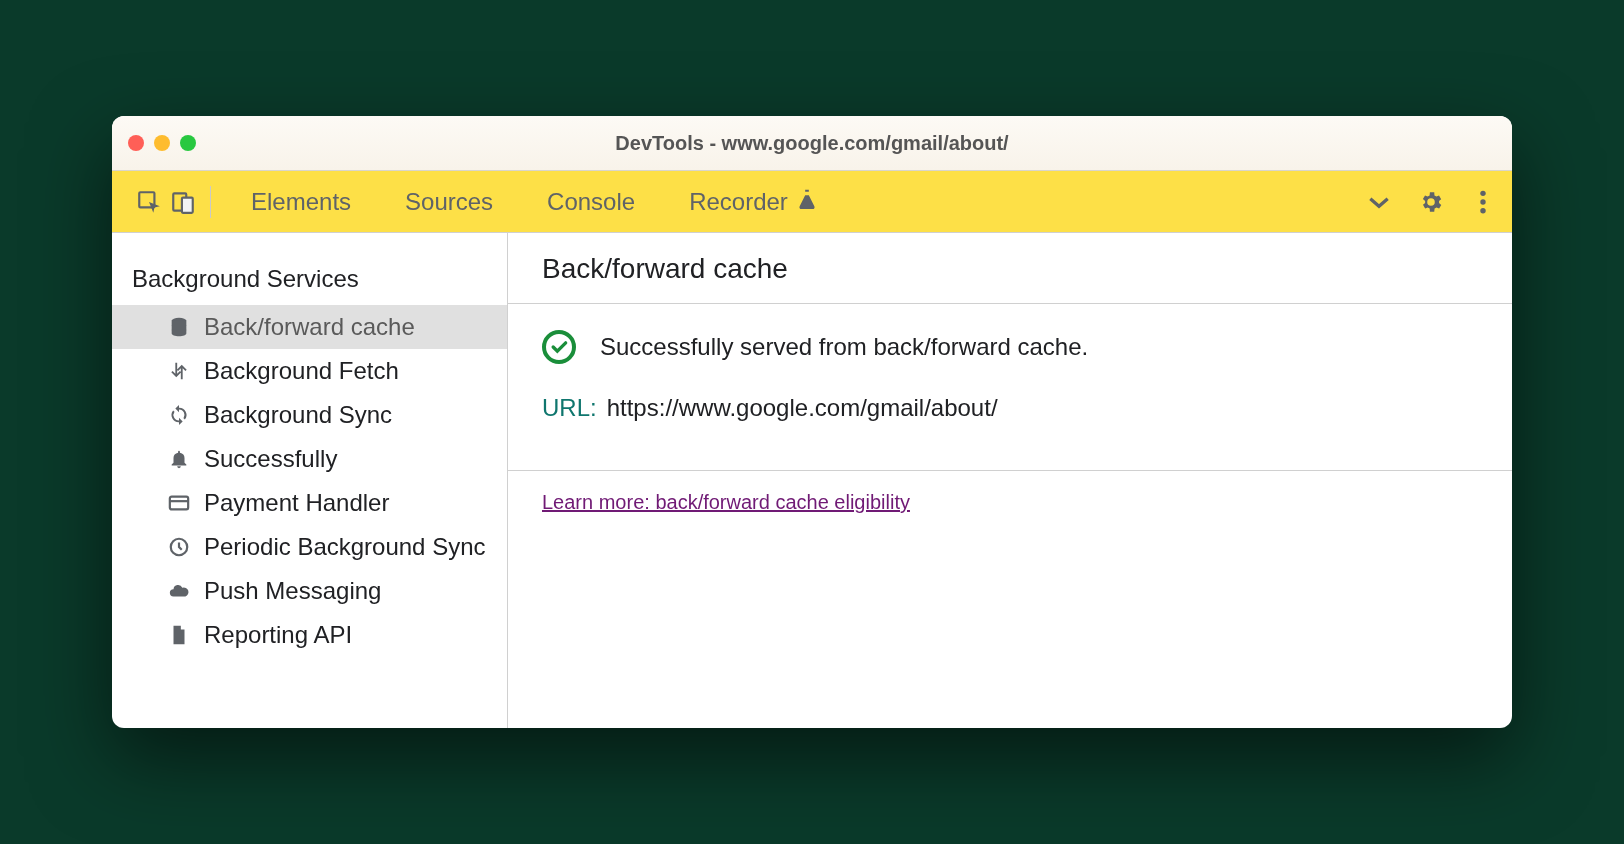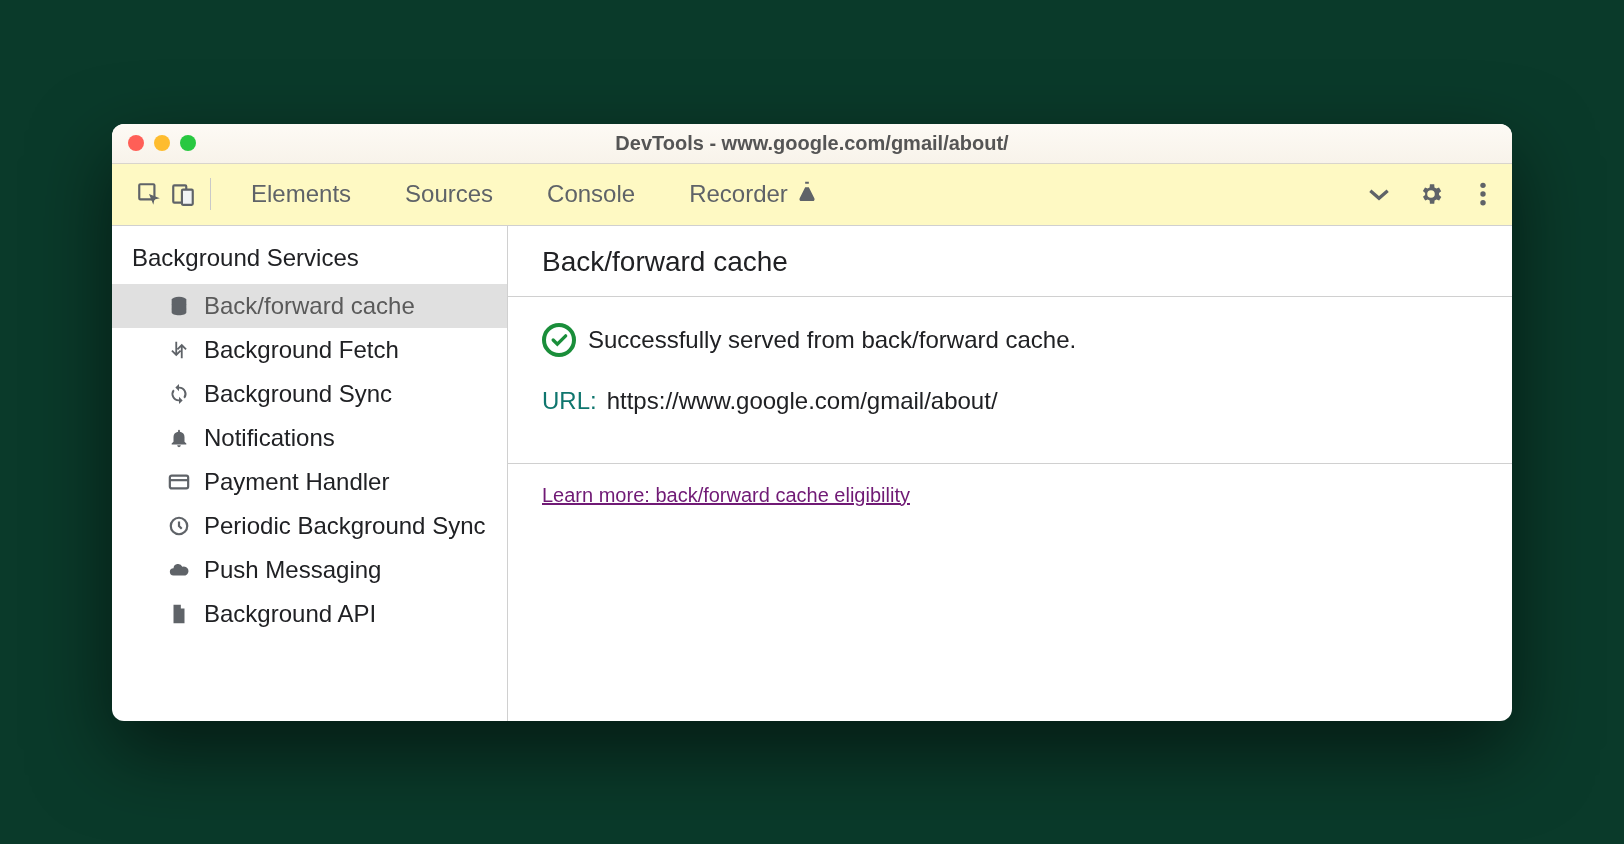--- a/index.html
+++ b/index.html
@@ -15,39 +15,39 @@
   .window {
     width: 1400px;
     background: #fff;
     border-radius: 12px;
     box-shadow: 0 30px 80px rgba(0,0,0,0.55);
     overflow: hidden;
     display: flex;
     flex-direction: column;
   }
   .titlebar {
-    height: 40px;
+    height: 55px;
     background: linear-gradient(#fdfaf5, #f8f3ea);
     display: flex;
     align-items: center;
     position: relative;
     border-bottom: 1px solid #d9d5cc;
   }
   .traffic { display: flex; gap: 10px; margin-left: 16px; }
   .dot { width: 16px; height: 16px; border-radius: 50%; }
   .dot.red { background: #ff5f57; }
   .dot.yellow { background: #febc2e; }
   .dot.green { background: #28c840; }
   .title-text {
     position: absolute; left: 0; right: 0; text-align: center;
     font-size: 20px; font-weight: 600; color: #555;
   }
   .toolbar {
     height: 62px;
-    background: #fef9c3;
+    background: #fde047;
     border-bottom: 1px solid #d0d0d0;
     display: flex;
     align-items: center;
     padding: 0 12px 0 20px;
   }
   .tb-icon {
     color: #5f6368;
     display: flex; align-items: center; justify-content: center;
     width: 34px; height: 34px;
   }
@@ -65,36 +65,36 @@
   }
   .flask { color: #5f6368; }
   .tb-right { display: flex; align-items: center; gap: 18px; margin-left: 12px; }
   .body { display: flex; height: 495px; }
   .sidebar {
     width: 396px; border-right: 1px solid #d0d0d0;
     display: flex; flex-direction: column;
     overflow: hidden;
   }
   .side-title {
-    font-size: 24px; color: #202124; padding: 18px 20px 12px;
+    font-size: 24px; color: #202124; padding: 32px 20px 12px;
   }
   .side-item {
     display: flex; align-items: center; gap: 14px;
     padding: 8px 20px 8px 56px; font-size: 24px; color: #202124;
     cursor: pointer; white-space: nowrap; overflow: hidden;
   }
   .side-item.selected { background: #e0e0e0; color: #5a5a5a; }
   .side-icon { color: #5f6368; flex-shrink: 0; display:flex; }
   .main { flex: 1; display: flex; flex-direction: column; }
   .main-header {
     font-size: 28px; color: #202124; padding: 20px 34px 18px;
     border-bottom: 1px solid #d0d0d0;
   }
   .main-body { padding: 26px 34px 18px; border-bottom: 1px solid #d0d0d0; }
-  .status-row { display: flex; align-items: center; gap: 12px; margin-bottom: 30px; }
+  .status-row { display: flex; align-items: center; gap: 24px; margin-bottom: 30px; }
   .check-circle {
     width: 34px; height: 34px; border: 4px solid #1a8e3a; border-radius: 50%;
     display: flex; align-items: center; justify-content: center; color: #1a8e3a;
     flex-shrink: 0;
   }
   .status-text { font-size: 24px; color: #202124; }
   .url-row { display: flex; gap: 10px; font-size: 24px; color: #202124; margin-bottom: 30px; }
   .url-label { color: #0f766e; }
   .btn-primary {
     background: #1a73e8; color: #fff; border: none; border-radius: 6px;
@@ -201,21 +201,21 @@
             </svg>
           </span>
         <span>Background Sync</span>
       </div>
       <div class="side-item">
         <span class="side-icon">
             <svg width="22" height="22" viewBox="0 0 24 24" fill="currentColor">
               <path d="M12 22a2 2 0 0 0 2-2h-4a2 2 0 0 0 2 2zm6-6V11a6 6 0 0 0-5-5.9V4a1 1 0 1 0-2 0v1.1A6 6 0 0 0 6 11v5l-2 2v1h16v-1l-2-2z"></path>
             </svg>
           </span>
-        <span>Notifications</span>
+        <span>Successfully</span>
       </div>
       <div class="side-item">
         <span class="side-icon">
             <svg width="22" height="22" viewBox="0 0 24 24" fill="none" stroke="currentColor" stroke-width="2.4">
               <rect x="2" y="5" width="20" height="14" rx="2"></rect>
               <line x1="2" y1="10" x2="22" y2="10"></line>
             </svg>
           </span>
         <span>Payment Handler</span>
       </div>
@@ -235,21 +235,21 @@
             </svg>
           </span>
         <span>Push Messaging</span>
       </div>
       <div class="side-item">
         <span class="side-icon">
             <svg width="22" height="22" viewBox="0 0 24 24" fill="currentColor">
               <path d="M6 2h8l4 4v16H6V2zm8 0v4h4"></path>
             </svg>
           </span>
-        <span>Background API</span>
+        <span>Reporting API</span>
       </div>
     </div>
 
     <div class="main">
       <div class="main-header">Back/forward cache</div>
       <div class="main-body">
         <div class="status-row">
           <div class="check-circle">
             <svg width="20" height="20" viewBox="0 0 24 24" fill="none" stroke="currentColor" stroke-width="4" stroke-linecap="round">
                 <path d="M5 12l5 5L20 7"></path>

